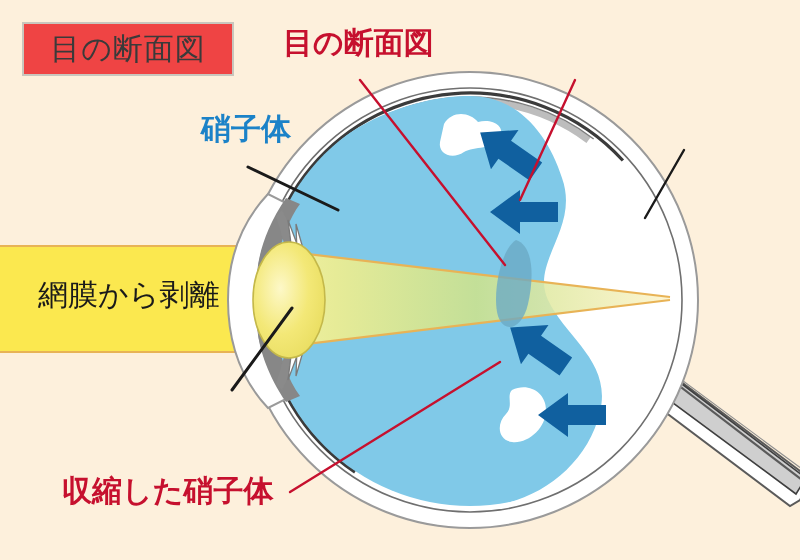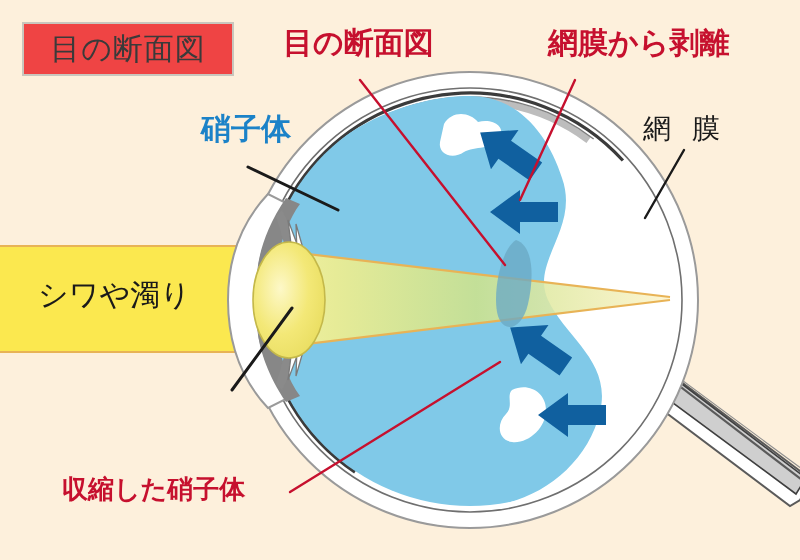--- a/index.html
+++ b/index.html
@@ -162,22 +162,20 @@
   </svg>
 
   <div class="title-box">
     <span class="title-text">目の断面図</span>
   </div>
 
   <div class="lbl lbl-blue" style="left:166px;top:114px;font-size:30px;">硝子体</div>
 
   <div class="lbl lbl-red" style="left:283px;top:28px;font-size:30px;">目の断面図</div>
 
-  <div class="lbl lbl-red" style="left:548px;top:28px;font-size:30px;">網膜から剥離</div>
-
-  <div class="lbl lbl-black" style="left:643px;top:115px;font-size:28px;letter-spacing:6px;">網 膜</div>
-
-  <div class="lbl lbl-black" style="left:38px;top:280px;font-size:30px;">シワや濁り</div>
 
 
-  <div class="lbl lbl-red" style="left:62px;top:476px;font-size:26px;">収縮した硝子体</div>
+  <div class="lbl lbl-black" style="left:38px;top:280px;font-size:30px;">網膜から剥離</div>
+
+
+  <div class="lbl lbl-red" style="left:62px;top:476px;font-size:30px;">収縮した硝子体</div>
 
 </div>
 
 </body></html>

